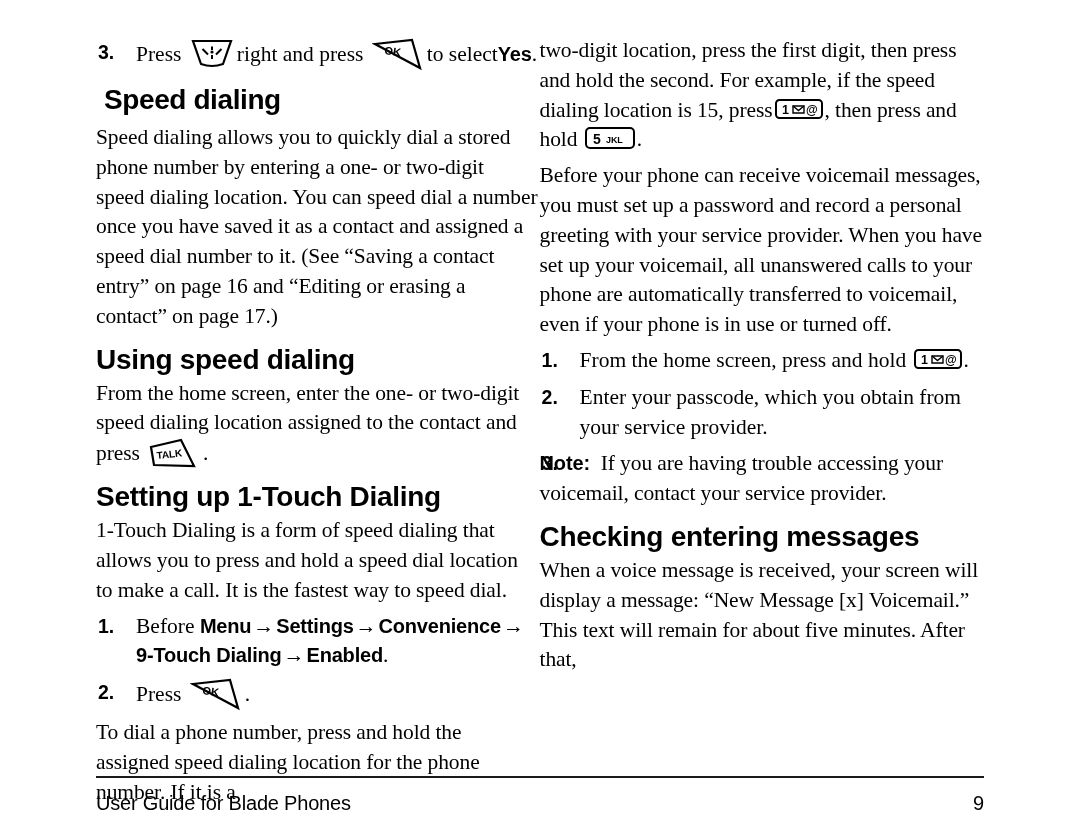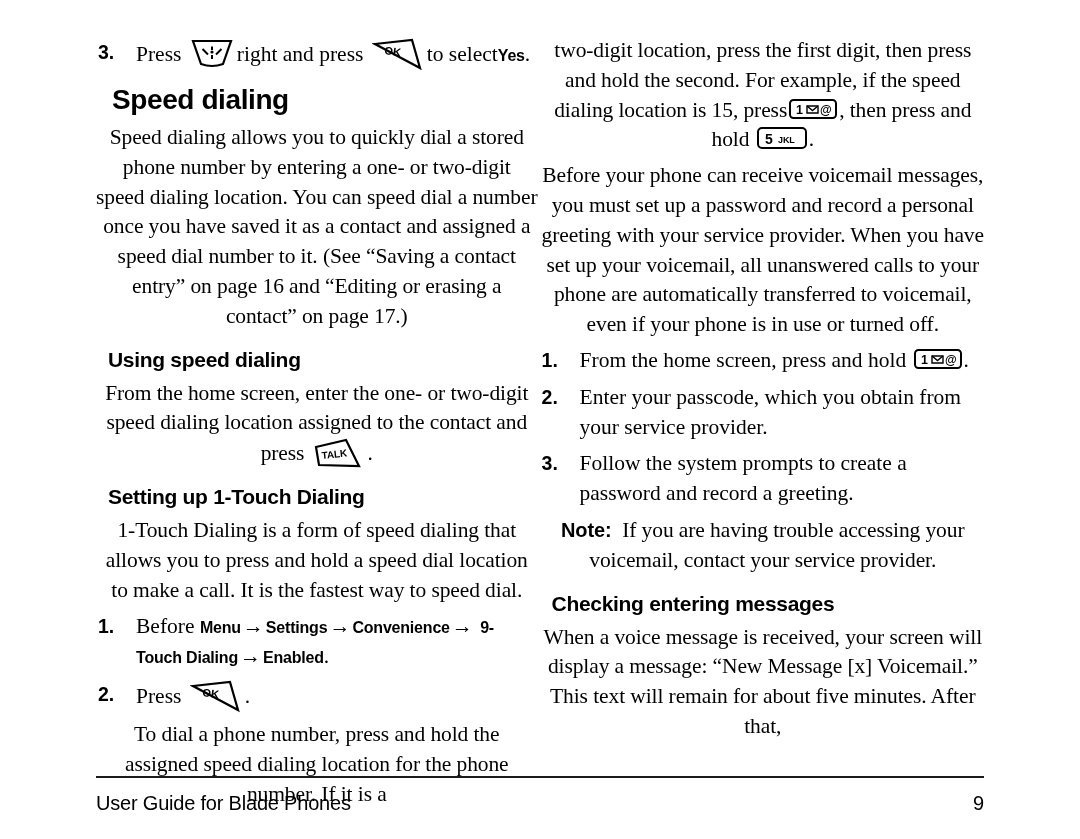--- a/index.html
+++ b/index.html
@@ -38,39 +38,39 @@
     width: 450px;
   }
   .col-right { width: 455px; }
 
   
   p.body {
     font-family: "Liberation Serif", "DejaVu Serif", serif;
     font-size: 21.5px;
     line-height: 29.8px;
     margin: 0 2px 6px 0;
-    text-align: center;
+    text-align: left;
     letter-spacing: -0.1px;
   }
 
   h1.sec {
     font-family: "Liberation Sans", "DejaVu Sans", sans-serif;
     font-size: 28px;
     font-weight: bold;
     letter-spacing: -0.4px;
-    margin: 12px 0 6px 16px;
+    margin: 12px 0 6px 8px;
     line-height: 34px;
   }
 
   h2.sub {
     font-family: "Liberation Sans", "DejaVu Sans", sans-serif;
-    font-size: 21px;
+    font-size: 28px;
     font-weight: bold;
     letter-spacing: -0.3px;
-    margin: 14px 0 5px 12px;
+    margin: 14px 0 5px 0;
     line-height: 28px;
   }
 
   ol.steps {
     margin: 2px 0 4px 0;
     padding: 0;
     list-style: none;
   }
   ol.steps li {
     position: relative;
@@ -85,21 +85,21 @@
     left: 2px;
     top: 0;
     font-family: "Liberation Sans", "DejaVu Sans", sans-serif;
     font-size: 19.5px;
     font-weight: bold;
   }
 
   .sans-b {
     font-family: "Liberation Sans", "DejaVu Sans", sans-serif;
     font-weight: bold;
-    font-size: 16px;
+    font-size: 20px;
     letter-spacing: -0.2px;
     text-align: center;
   }
   .arrow {
     font-family: "Liberation Serif", "DejaVu Serif", serif;
     font-size: 21px;
     padding: 0 2px;
   }
   .note-label {
     font-family: "Liberation Sans", "DejaVu Sans", sans-serif;
@@ -250,21 +250,21 @@
               <path d="M19 8 L30 8 L30 15 L19 15 Z" fill="none" stroke="#000" stroke-width="1.4"></path>
               <path d="M19 8 L24.5 12.5 L30 8" fill="none" stroke="#000" stroke-width="1.4"></path>
               <text x="32" y="16" font-family="Liberation Sans, sans-serif" font-size="12" font-weight="bold" fill="#000">@</text>
             </svg>
           </span><span>.</span>
         </li>
         <li>
           <span class="num">2.</span><span>Enter your passcode, which you obtain from your service provider.</span>
         </li>
         <li>
-          <span class="num">3.</span><span>Follow the system prompts to create a password and record a greeting.</span>
+          <span class="num">3.</span>
         </li>
       </ol>
 
       <p class="body"><span class="note-label">Note:</span>&nbsp; <span>If you are having trouble accessing your voicemail, contact your service provider.</span></p>
 
       <h2 class="sub">Checking entering messages</h2>
 
       <p class="body">When a voice message is received, your screen will display a message: “New Message [x] Voicemail.” This text will remain for about five minutes. After that,</p>
     </div>
   </div>

